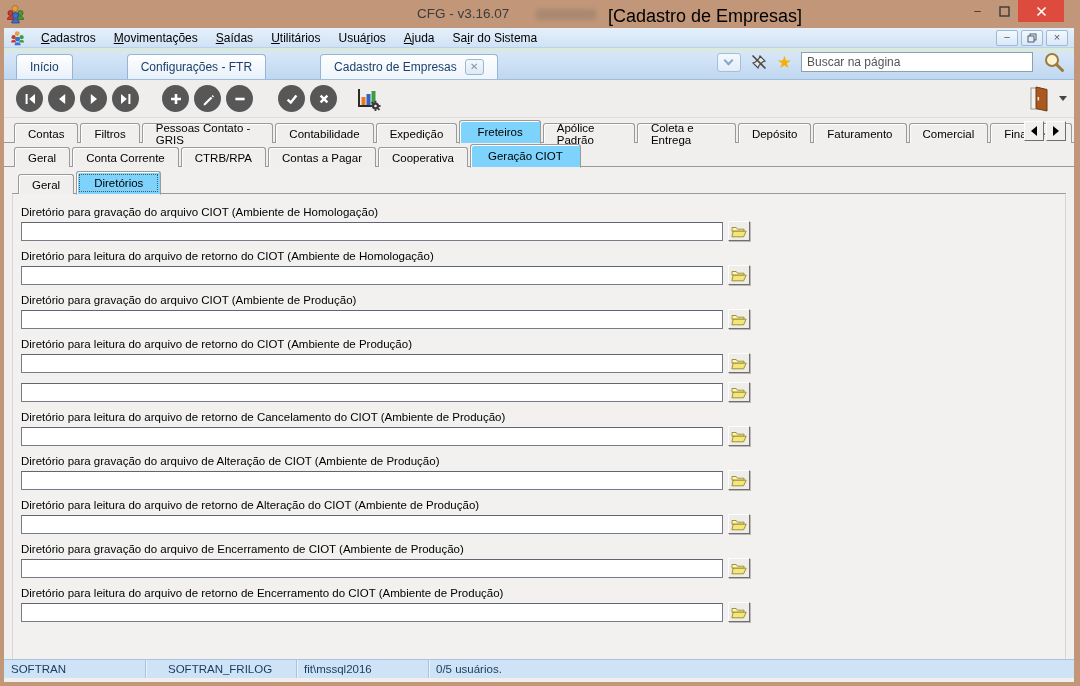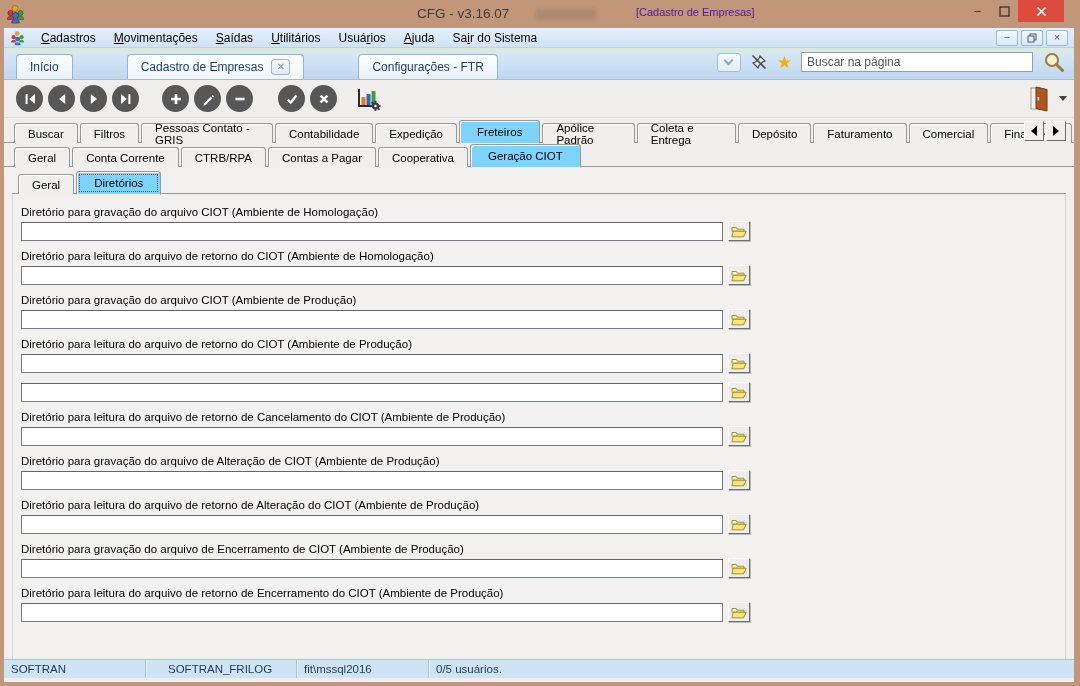--- a/index.html
+++ b/index.html
@@ -7,21 +7,21 @@
   .app {
     position:relative; width:1080px; height:686px; overflow:hidden;
     font-family:"Liberation Sans", sans-serif; background:#c29679;
   }
   
   .titlebar { position:relative; height:28px; background:#c29679; }
   .app-icon { position:absolute; left:6px; top:4px; width:20px; height:20px; }
   .tb-title { position:absolute; left:417px; top:6px; font-size:13.5px; color:#3c3c3c; }
   .tb-redacted { position:absolute; left:536px; top:9px; width:60px; height:11px;
     background:#a3876f; border-radius:2px; filter:blur(2px); opacity:.8; }
-  .tb-doctitle { position:absolute; left:636px; top:6px; font-size:11px; color:#4c1d95; }
+  .tb-doctitle { position:absolute; left:608px; top:6px; font-size:18px; color:#000000; }
   .win-controls { position:absolute; right:16px; top:0; display:flex; height:22px; }
   .win-btn { width:27px; height:22px; display:flex; align-items:center; justify-content:center; color:#3a3a3a; font-size:13px; }
   .win-btn.close { width:46px; background:#dd4b3e; color:#fff; }
   
   .menubar { position:relative; height:20px; background:linear-gradient(#e6f0fb,#cfe2f5);
     display:flex; align-items:center; padding-left:4px; font-size:12px; color:#000;
     border-bottom:1px solid #bcd2e8; }
   .menu-appicon { width:16px; height:16px; margin:0 6px 0 2px; }
   .menu-item { padding:2px 9px; cursor:default; }
   .menu-item u { text-decoration:underline; }
@@ -163,26 +163,26 @@
             </svg>
         </div>
         <div class="mdi-btn">×</div>
       </div>
     </div>
 
     <div class="docstrip">
       <div class="doctab">
         <span>Início</span>
       </div>
+      <div class="doctab">
+        <span>Configurações - FTR</span>
+      </div>
       <div class="doctab active">
         <span>Cadastro de Empresas</span>
         <span class="tab-close">✕</span>
-      </div>
-      <div class="doctab">
-        <span>Configurações - FTR</span>
       </div>
       <div class="findbar">
         <div class="chev-btn">
             <span class="chev"></span>
           </div>
         <svg width="18" height="18" viewBox="0 0 18 18">
           <path d="M10 3 L15 8 L12.5 9 L9 12.5 L8 15 L3 10 L5.5 9 L9 5.5 Z" fill="#e9e6e2" stroke="#4a4a4a" stroke-width="1.2"></path>
           <path d="M2.5 2.5 L15.5 15.5" stroke="#4a4a4a" stroke-width="1.6"></path>
         </svg>
         <span class="star">★</span>
@@ -270,21 +270,21 @@
           <path d="M9 1 L20 3.5 V25 L9 22.5 Z" fill="#a9581f" stroke="#6e3a12"></path>
           <rect x="10.5" y="11" width="1.6" height="3.4" fill="#f0e8dd"></rect>
         </svg>
       </div>
       <div class="tb-dd">
           <span class="dd-arrow"></span>
         </div>
     </div>
 
     <div class="tabrow tabrow1">
-      <span class="ptab">Buscar</span>
+      <span class="ptab">Contas</span>
       <span class="ptab">Filtros</span>
       <span class="ptab">Pessoas Contato - GRIS</span>
       <span class="ptab">Contabilidade</span>
       <span class="ptab">Expedição</span>
       <span class="ptab active">Freteiros</span>
       <span class="ptab">Apólice Padrão</span>
       <span class="ptab">Coleta e Entrega</span>
       <span class="ptab">Depósito</span>
       <span class="ptab">Faturamento</span>
       <span class="ptab">Comercial</span>

